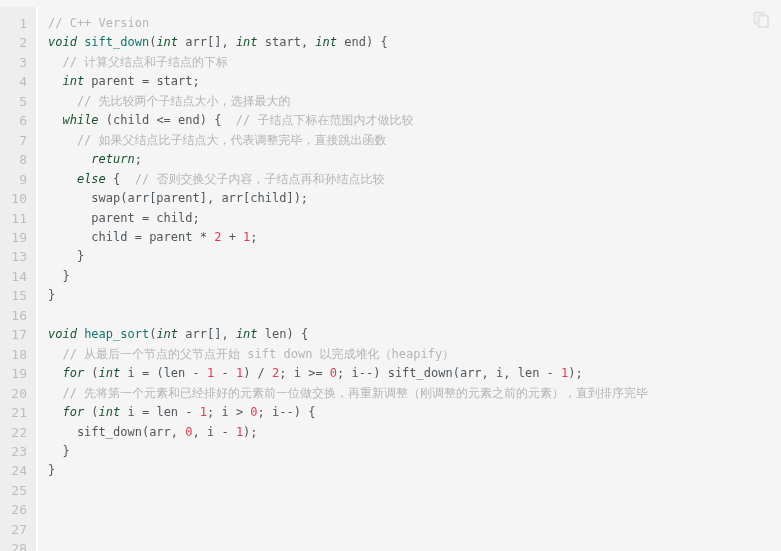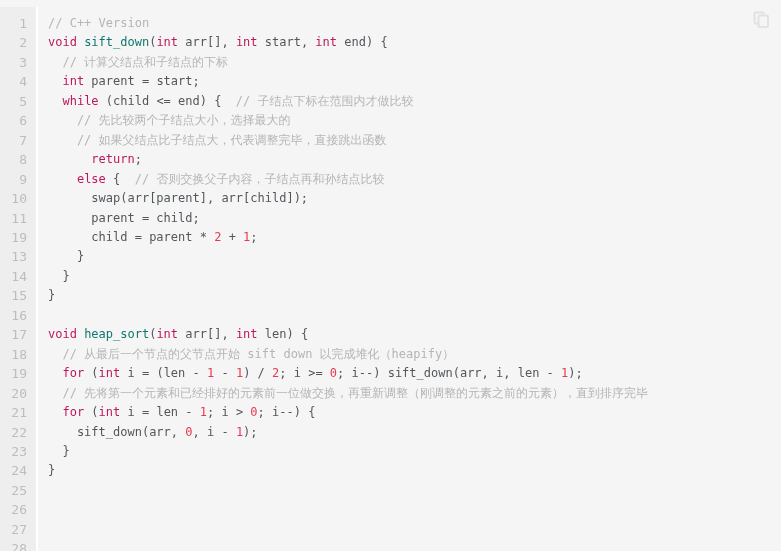--- a/index.html
+++ b/index.html
@@ -49,21 +49,21 @@
   #code-area .cl {
     display: block;
     height: 19.46px;
     line-height: 19.46px;
     font-size: 12px;
     white-space: pre;
     color: #52575c;
     font-family: "DejaVu Sans Mono", monospace;
     letter-spacing: 0px;
   }
-  .tok-kw  { color: #be185d; }
+  .tok-kw  { color: #14532d; font-style: italic; }
   .tok-fn  { color: #0f766e; }
   .tok-num { color: #e8384f; }
   .tok-cm  { color: #b5b5b5; }
   .tok-pl  { color: #52575c; }
   #copy-button {
     position: absolute;
     top: 8px;
     right: 9px;
     width: 22px;
     height: 22px;
@@ -109,22 +109,22 @@
       <span class="ln">26</span>
       <span class="ln">27</span>
       <span class="ln">28</span>
     </div>
 
   <div id="code-area">
       <span class="cl"><span class="tok-cm">// C++ Version</span></span>
       <span class="cl"><span class="tok-kw">void </span><span class="tok-fn">sift_down</span><span class="tok-pl">(</span><span class="tok-kw">int</span><span class="tok-pl"> arr[], </span><span class="tok-kw">int</span><span class="tok-pl"> start, </span><span class="tok-kw">int</span><span class="tok-pl"> end) {</span></span>
       <span class="cl"><span class="tok-cm">  // 计算父结点和子结点的下标</span></span>
       <span class="cl"><span class="tok-pl">  </span><span class="tok-kw">int</span><span class="tok-pl"> parent = start;</span></span>
+      <span class="cl"><span class="tok-cm">    // 先比较两个子结点大小，选择最大的</span></span>
       <span class="cl"><span class="tok-pl">  </span><span class="tok-kw">while</span><span class="tok-pl"> (child &lt;= end) {  </span><span class="tok-cm">// 子结点下标在范围内才做比较</span></span>
-      <span class="cl"><span class="tok-cm">    // 先比较两个子结点大小，选择最大的</span></span>
       <span class="cl"><span class="tok-cm">    // 如果父结点比子结点大，代表调整完毕，直接跳出函数</span></span>
       <span class="cl"><span class="tok-pl">      </span><span class="tok-kw">return</span><span class="tok-pl">;</span></span>
       <span class="cl"><span class="tok-pl">    </span><span class="tok-kw">else</span><span class="tok-pl"> {  </span><span class="tok-cm">// 否则交换父子内容，子结点再和孙结点比较</span></span>
       <span class="cl"><span class="tok-pl">      swap(arr[parent], arr[child]);</span></span>
       <span class="cl"><span class="tok-pl">      parent = child;</span></span>
       <span class="cl"><span class="tok-pl">      child = parent * </span><span class="tok-num">2</span><span class="tok-pl"> + </span><span class="tok-num">1</span><span class="tok-pl">;</span></span>
       <span class="cl"><span class="tok-pl">    }</span></span>
       <span class="cl"><span class="tok-pl">  }</span></span>
       <span class="cl"><span class="tok-pl">}</span></span>
       <span class="cl">​</span>

